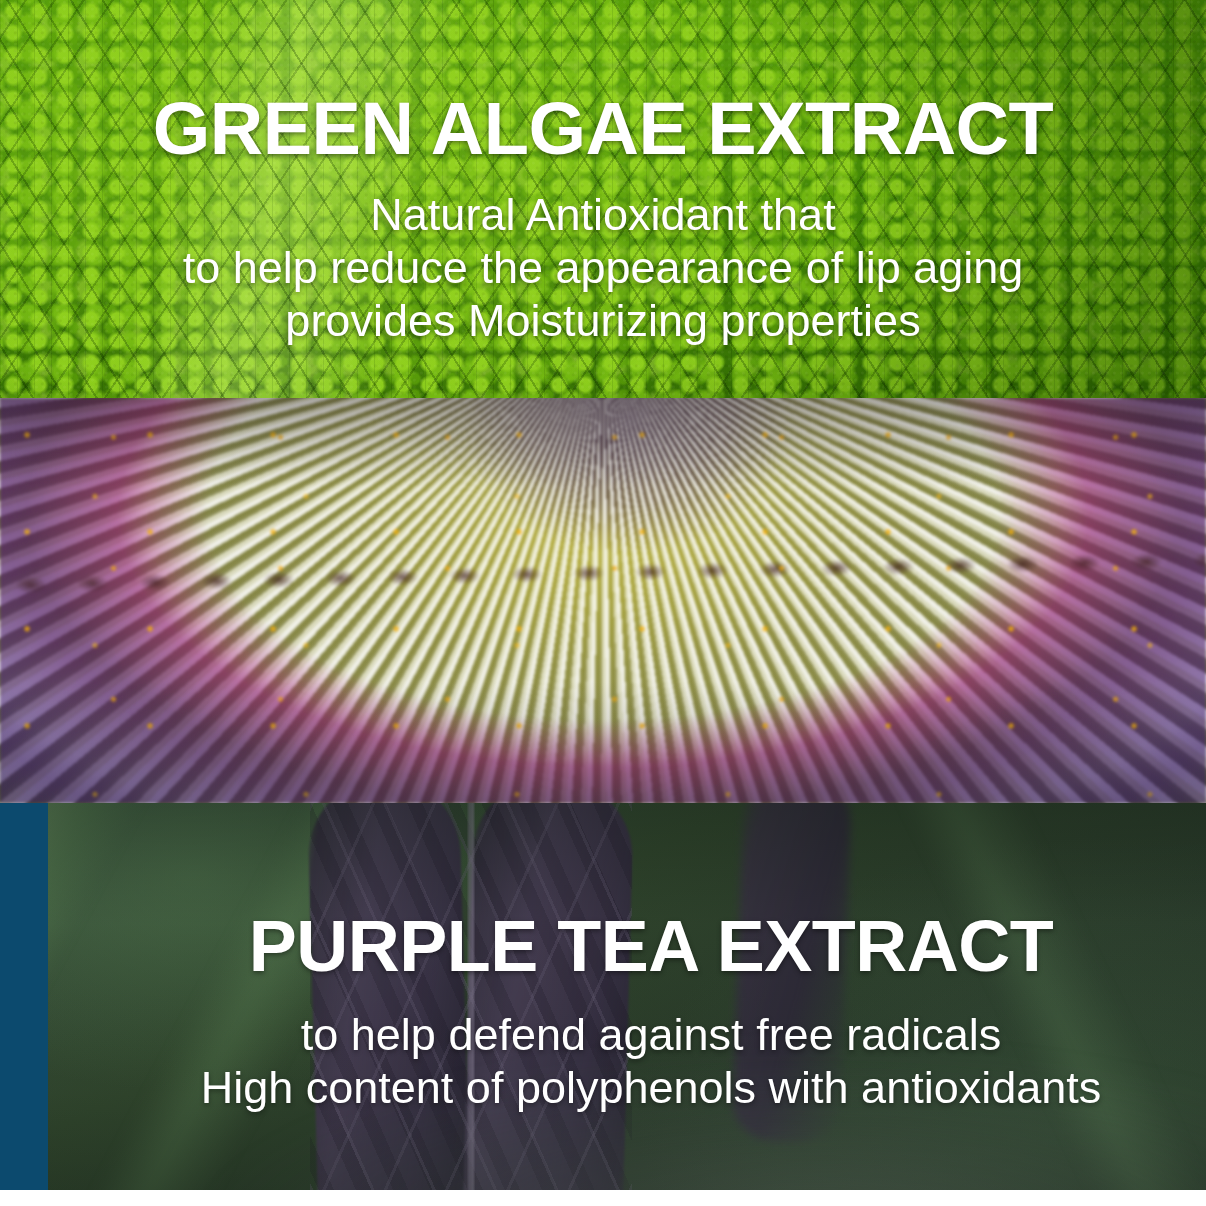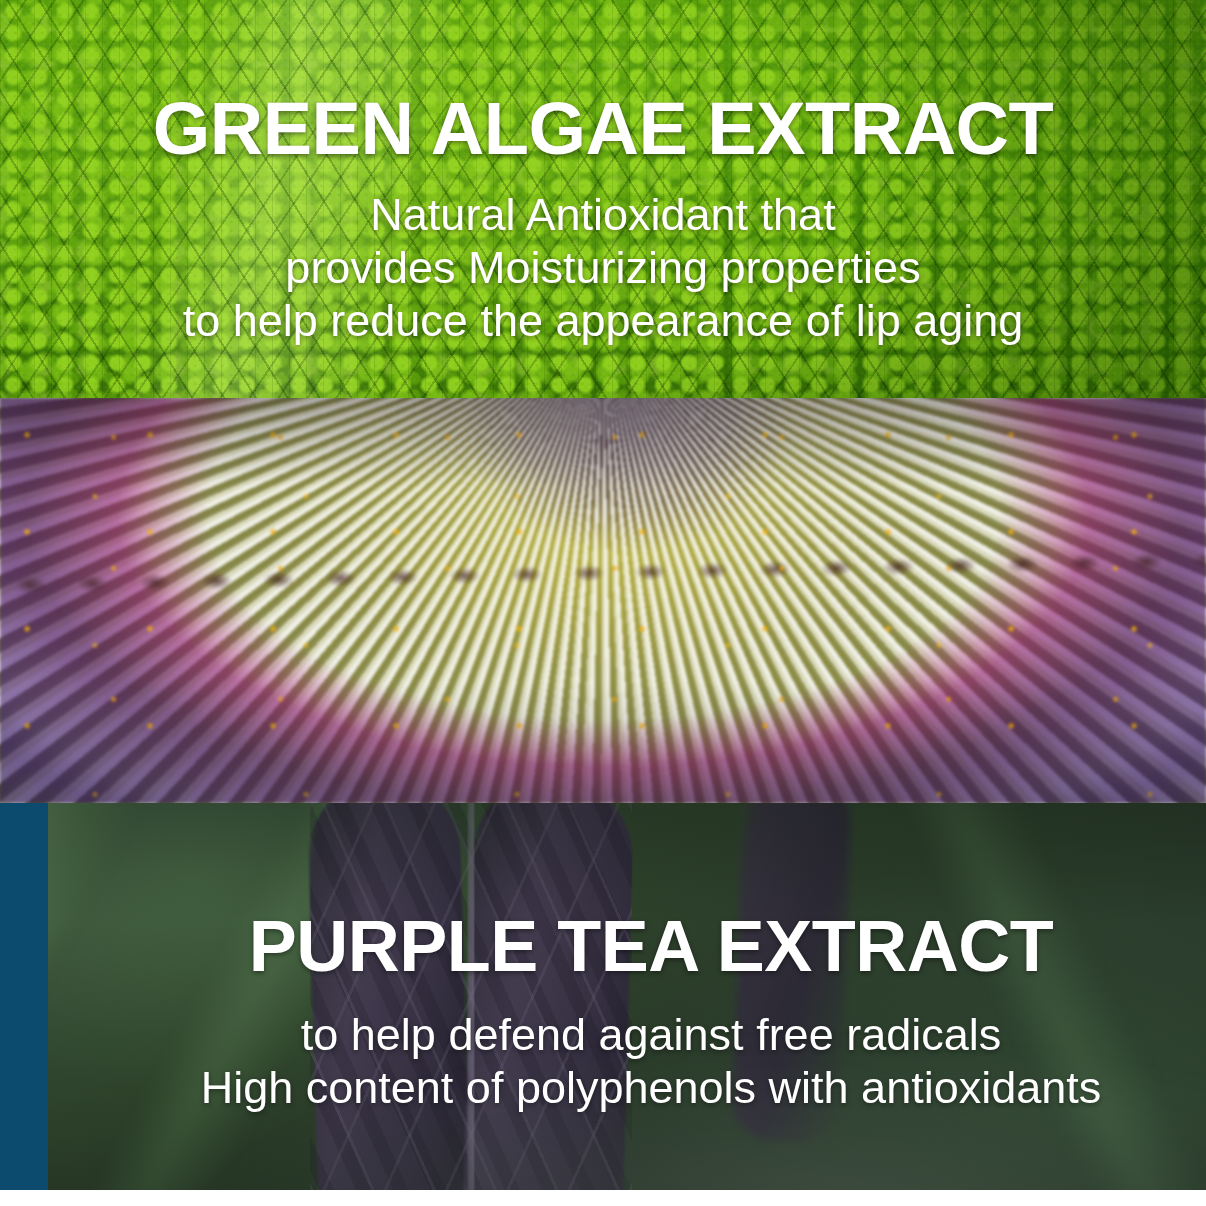--- a/index.html
+++ b/index.html
@@ -311,22 +311,22 @@
 
   <section class="panel" id="panel-algae">
     <div class="bg">
       <div class="mesh"></div>
       <div class="grain"></div>
     </div>
     <div class="content">
       <h2 class="title">GREEN ALGAE EXTRACT</h2>
       <p class="body-text">
         <span class="line">Natural Antioxidant that</span>
+        <span class="line">to help reduce the appearance of lip aging</span>
         <span class="line">provides Moisturizing properties</span>
-        <span class="line">to help reduce the appearance of lip aging</span>
       </p>
     </div>
   </section>
 
   <section class="panel" id="panel-passion">
     <div class="bg">
       <div class="blurwrap">
         <div class="corona"></div>
         <div class="band-violet"></div>
         <div class="band-magenta"></div>

